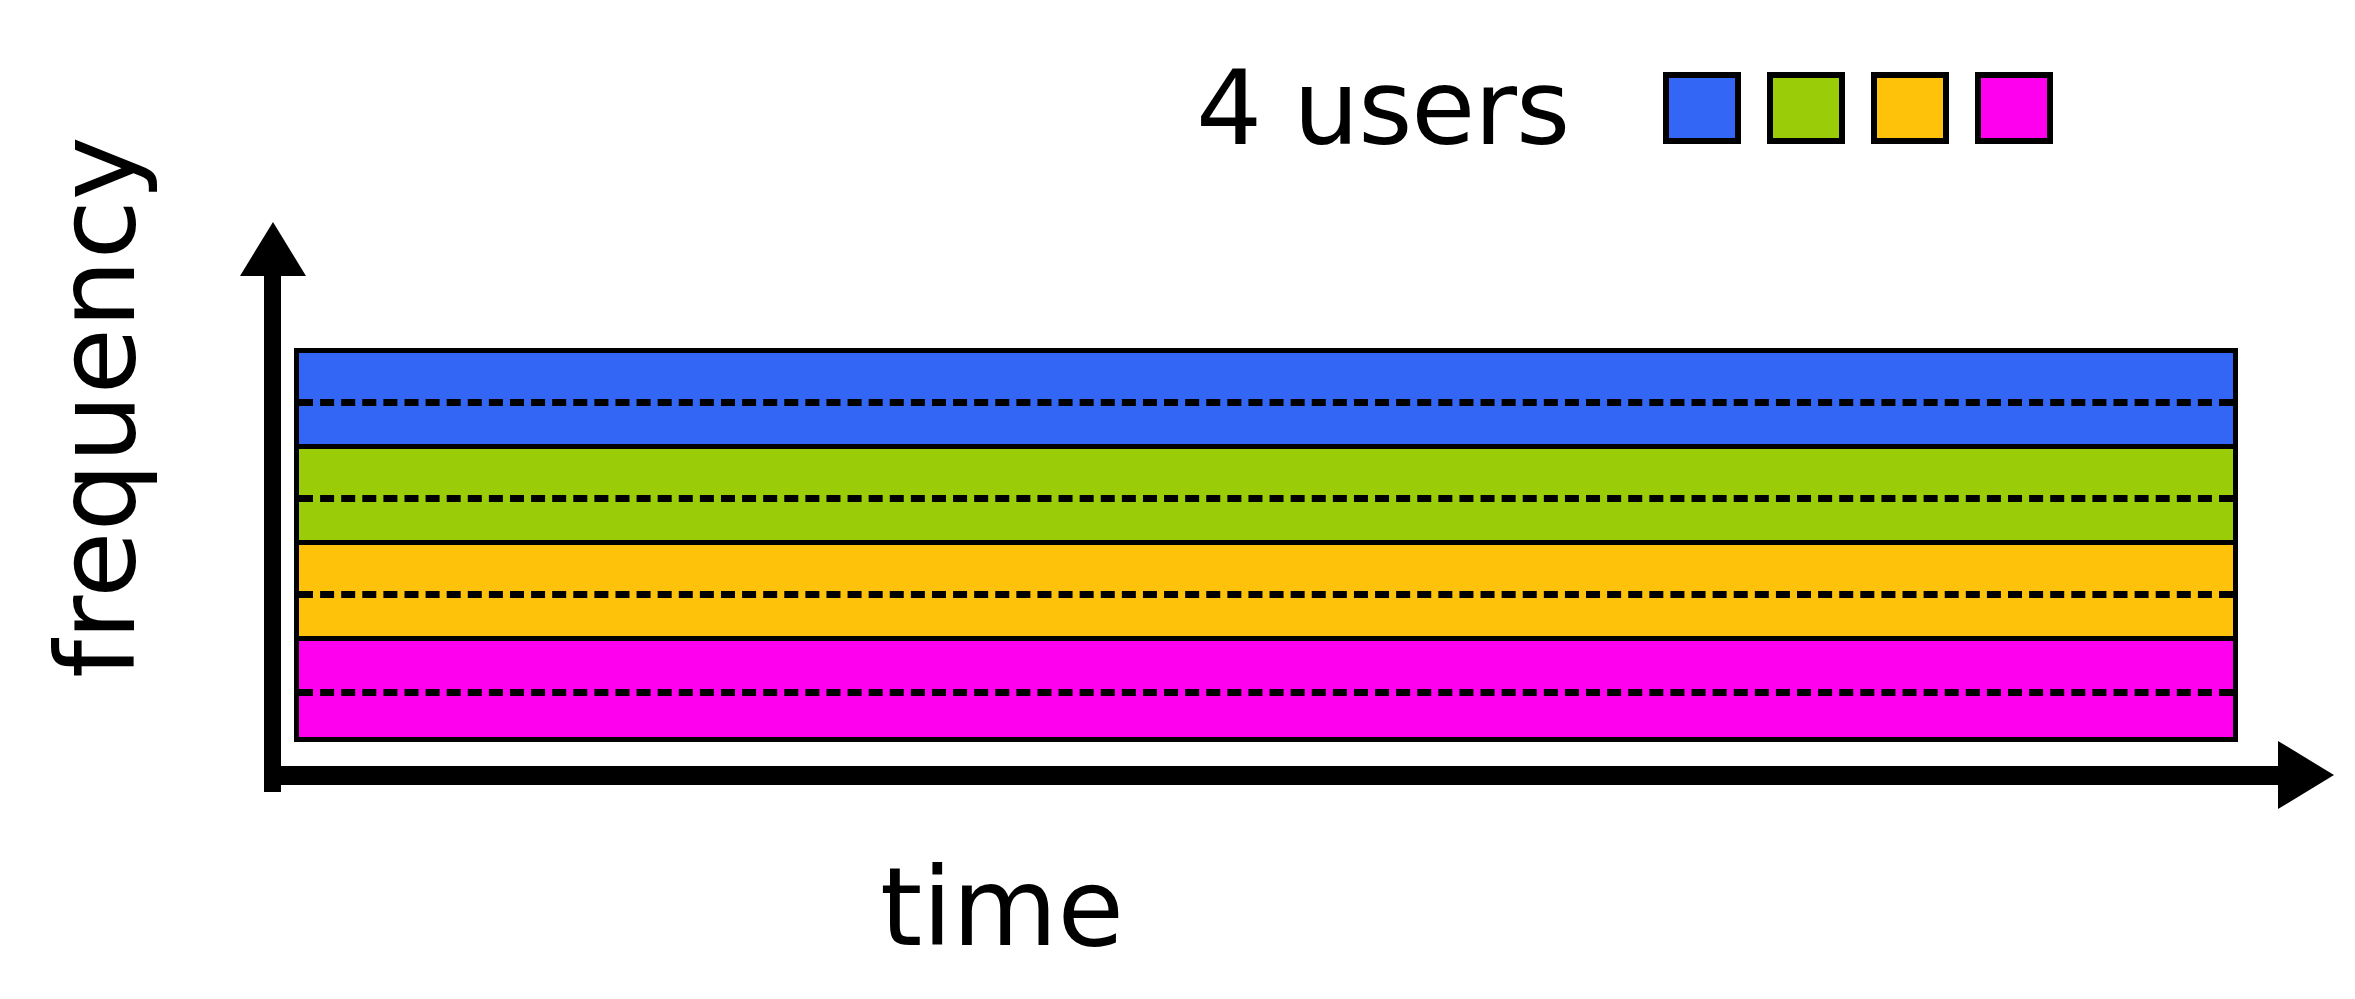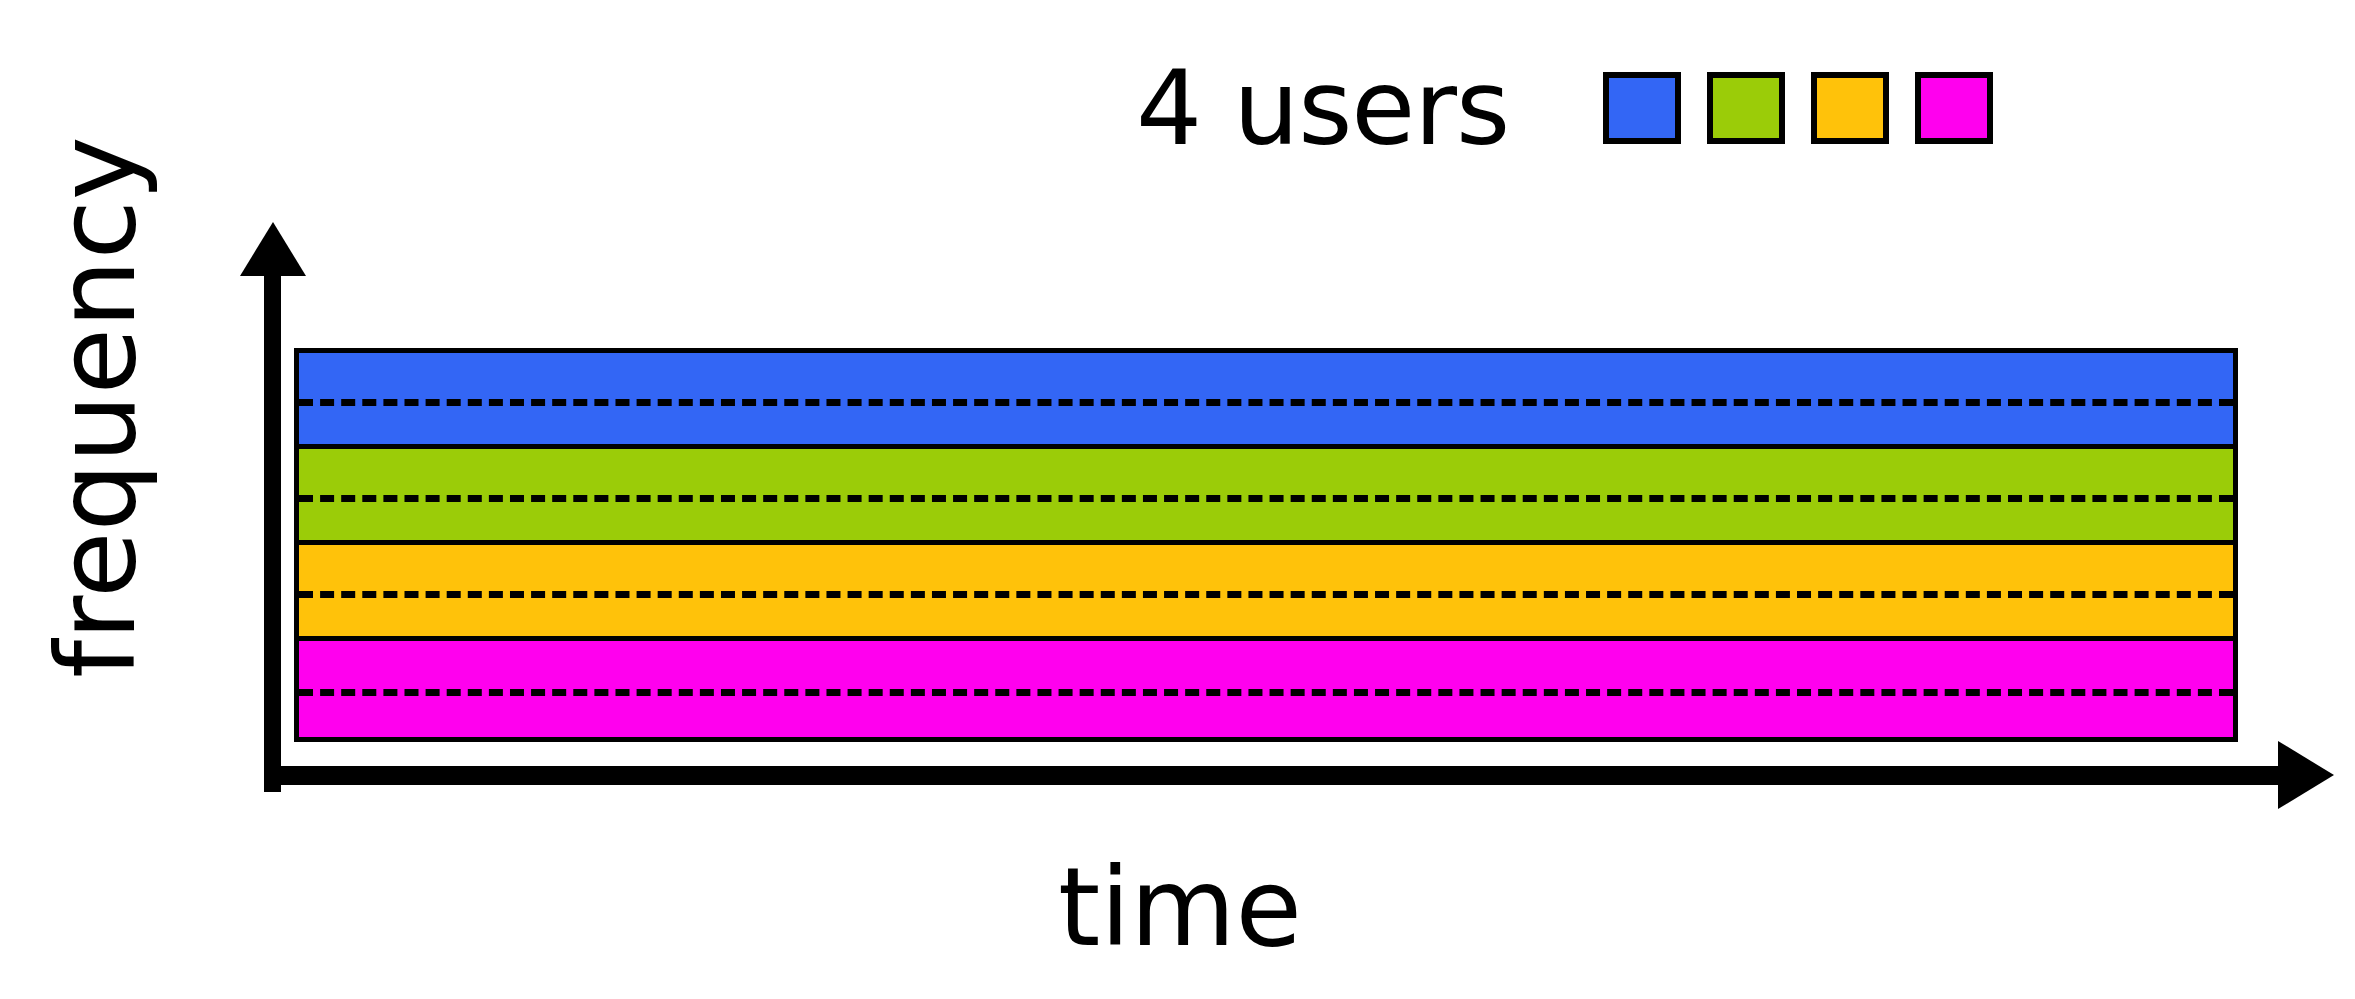--- a/index.html
+++ b/index.html
@@ -4,21 +4,21 @@
 <style>
   html,body{margin:0;padding:0;background:#ffffff;}
   body{
     width:2355px;height:999px;position:relative;overflow:hidden;
     font-family:"DejaVu Sans","Liberation Sans",sans-serif;
     background:#ffffff;
   }
   #stage{position:absolute;left:0;top:0;width:2355px;height:999px;background:#fff;}
 
   
-  .legend{position:absolute;left:1136px;top:48px;width:1120px;height:120px;
+  .legend{position:absolute;left:1196px;top:48px;width:1120px;height:120px;
           display:flex;align-items:center;gap:16px;}
   .legend-label{
     font-size:104px;line-height:1;color:#000;white-space:nowrap;
     letter-spacing:-1px;font-weight:400;
     margin-right:78px;
   }
   .swatches{display:flex;align-items:center;gap:26px;}
   .swatch{width:78px;height:72px;border:6px solid #000;box-sizing:border-box;}
 
   
@@ -32,21 +32,21 @@
       border-left:56px solid #000;}
 
   
   .ylabel{
     position:absolute;left:-163px;top:348px;width:520px;height:140px;
     font-size:108px;line-height:140px;color:#000;text-align:center;
     transform:rotate(-90deg);transform-origin:center center;white-space:nowrap;
   }
   .xlabel{
     position:absolute;left:880px;top:838px;width:600px;height:140px;
-    font-size:108px;line-height:140px;color:#000;text-align:center;white-space:nowrap;
+    font-size:108px;line-height:140px;color:#000;white-space:nowrap;
   }
 
   
   .plot{
     position:absolute;left:294px;top:348px;width:1944px;height:394px;
     border:5px solid #000;box-sizing:border-box;background:#fff;
   }
   .band{position:relative;width:100%;box-sizing:border-box;
         border-bottom:5px solid #000;}
   .band:last-child{border-bottom:none;}

